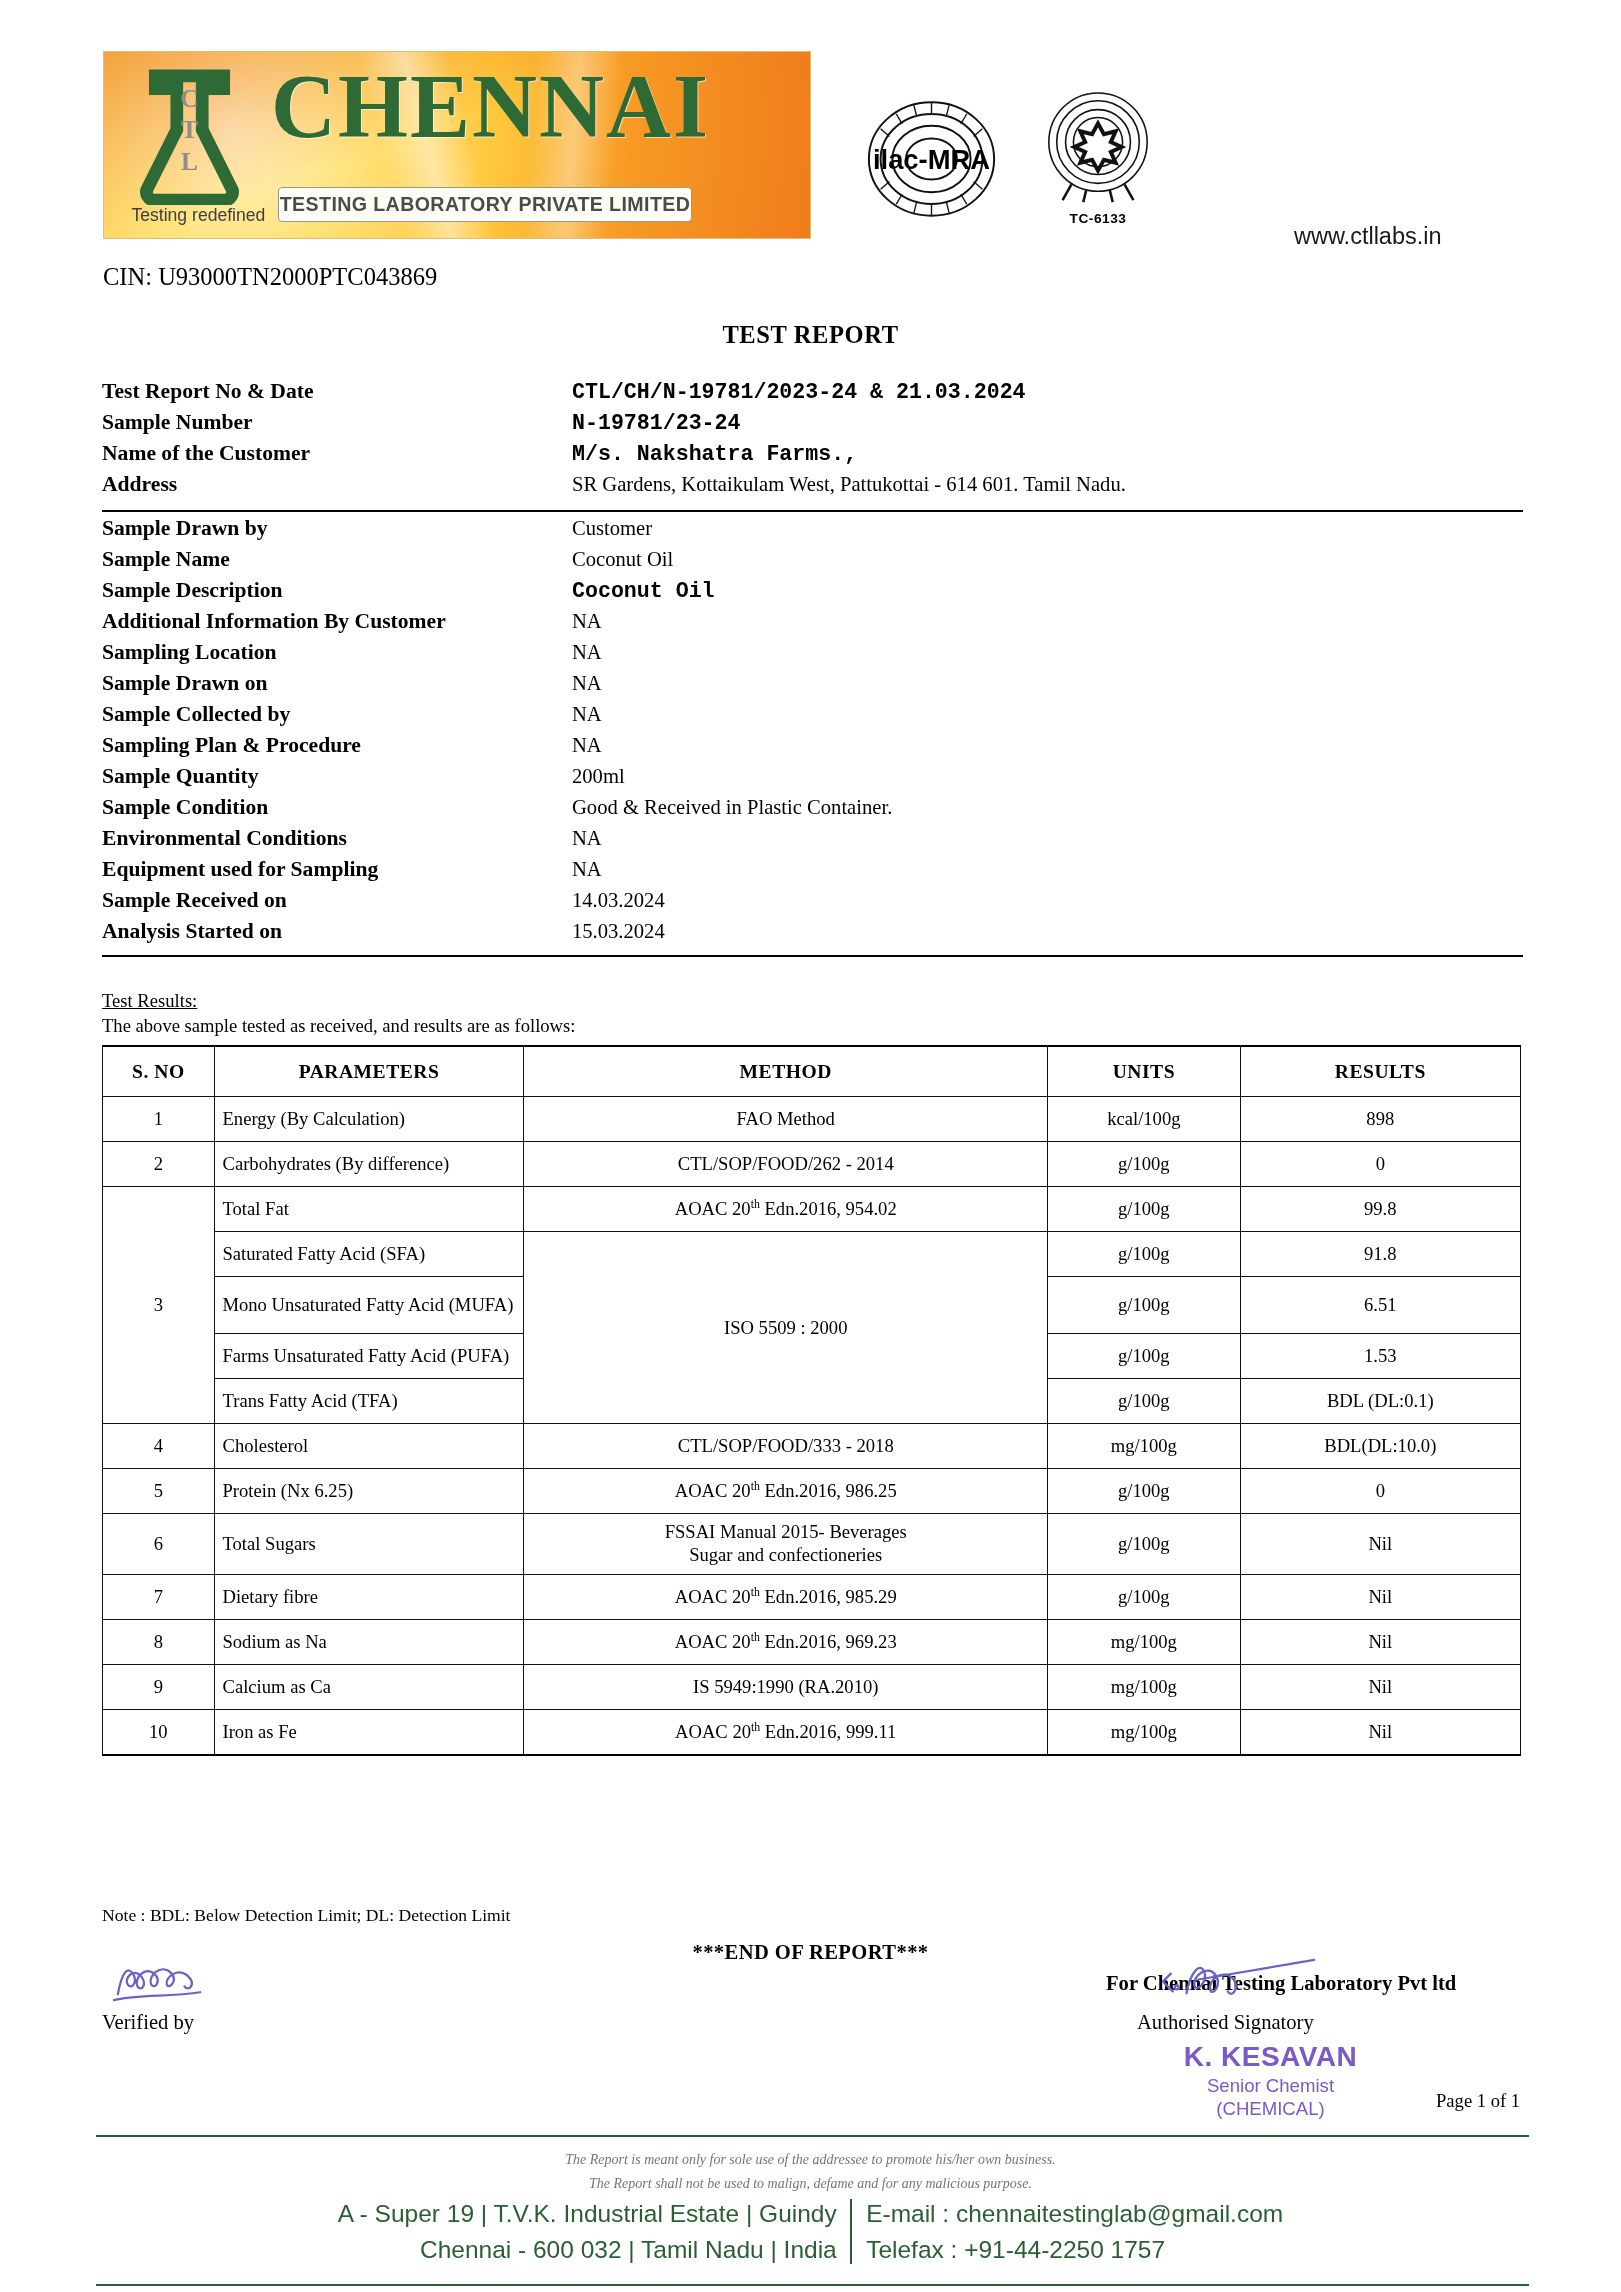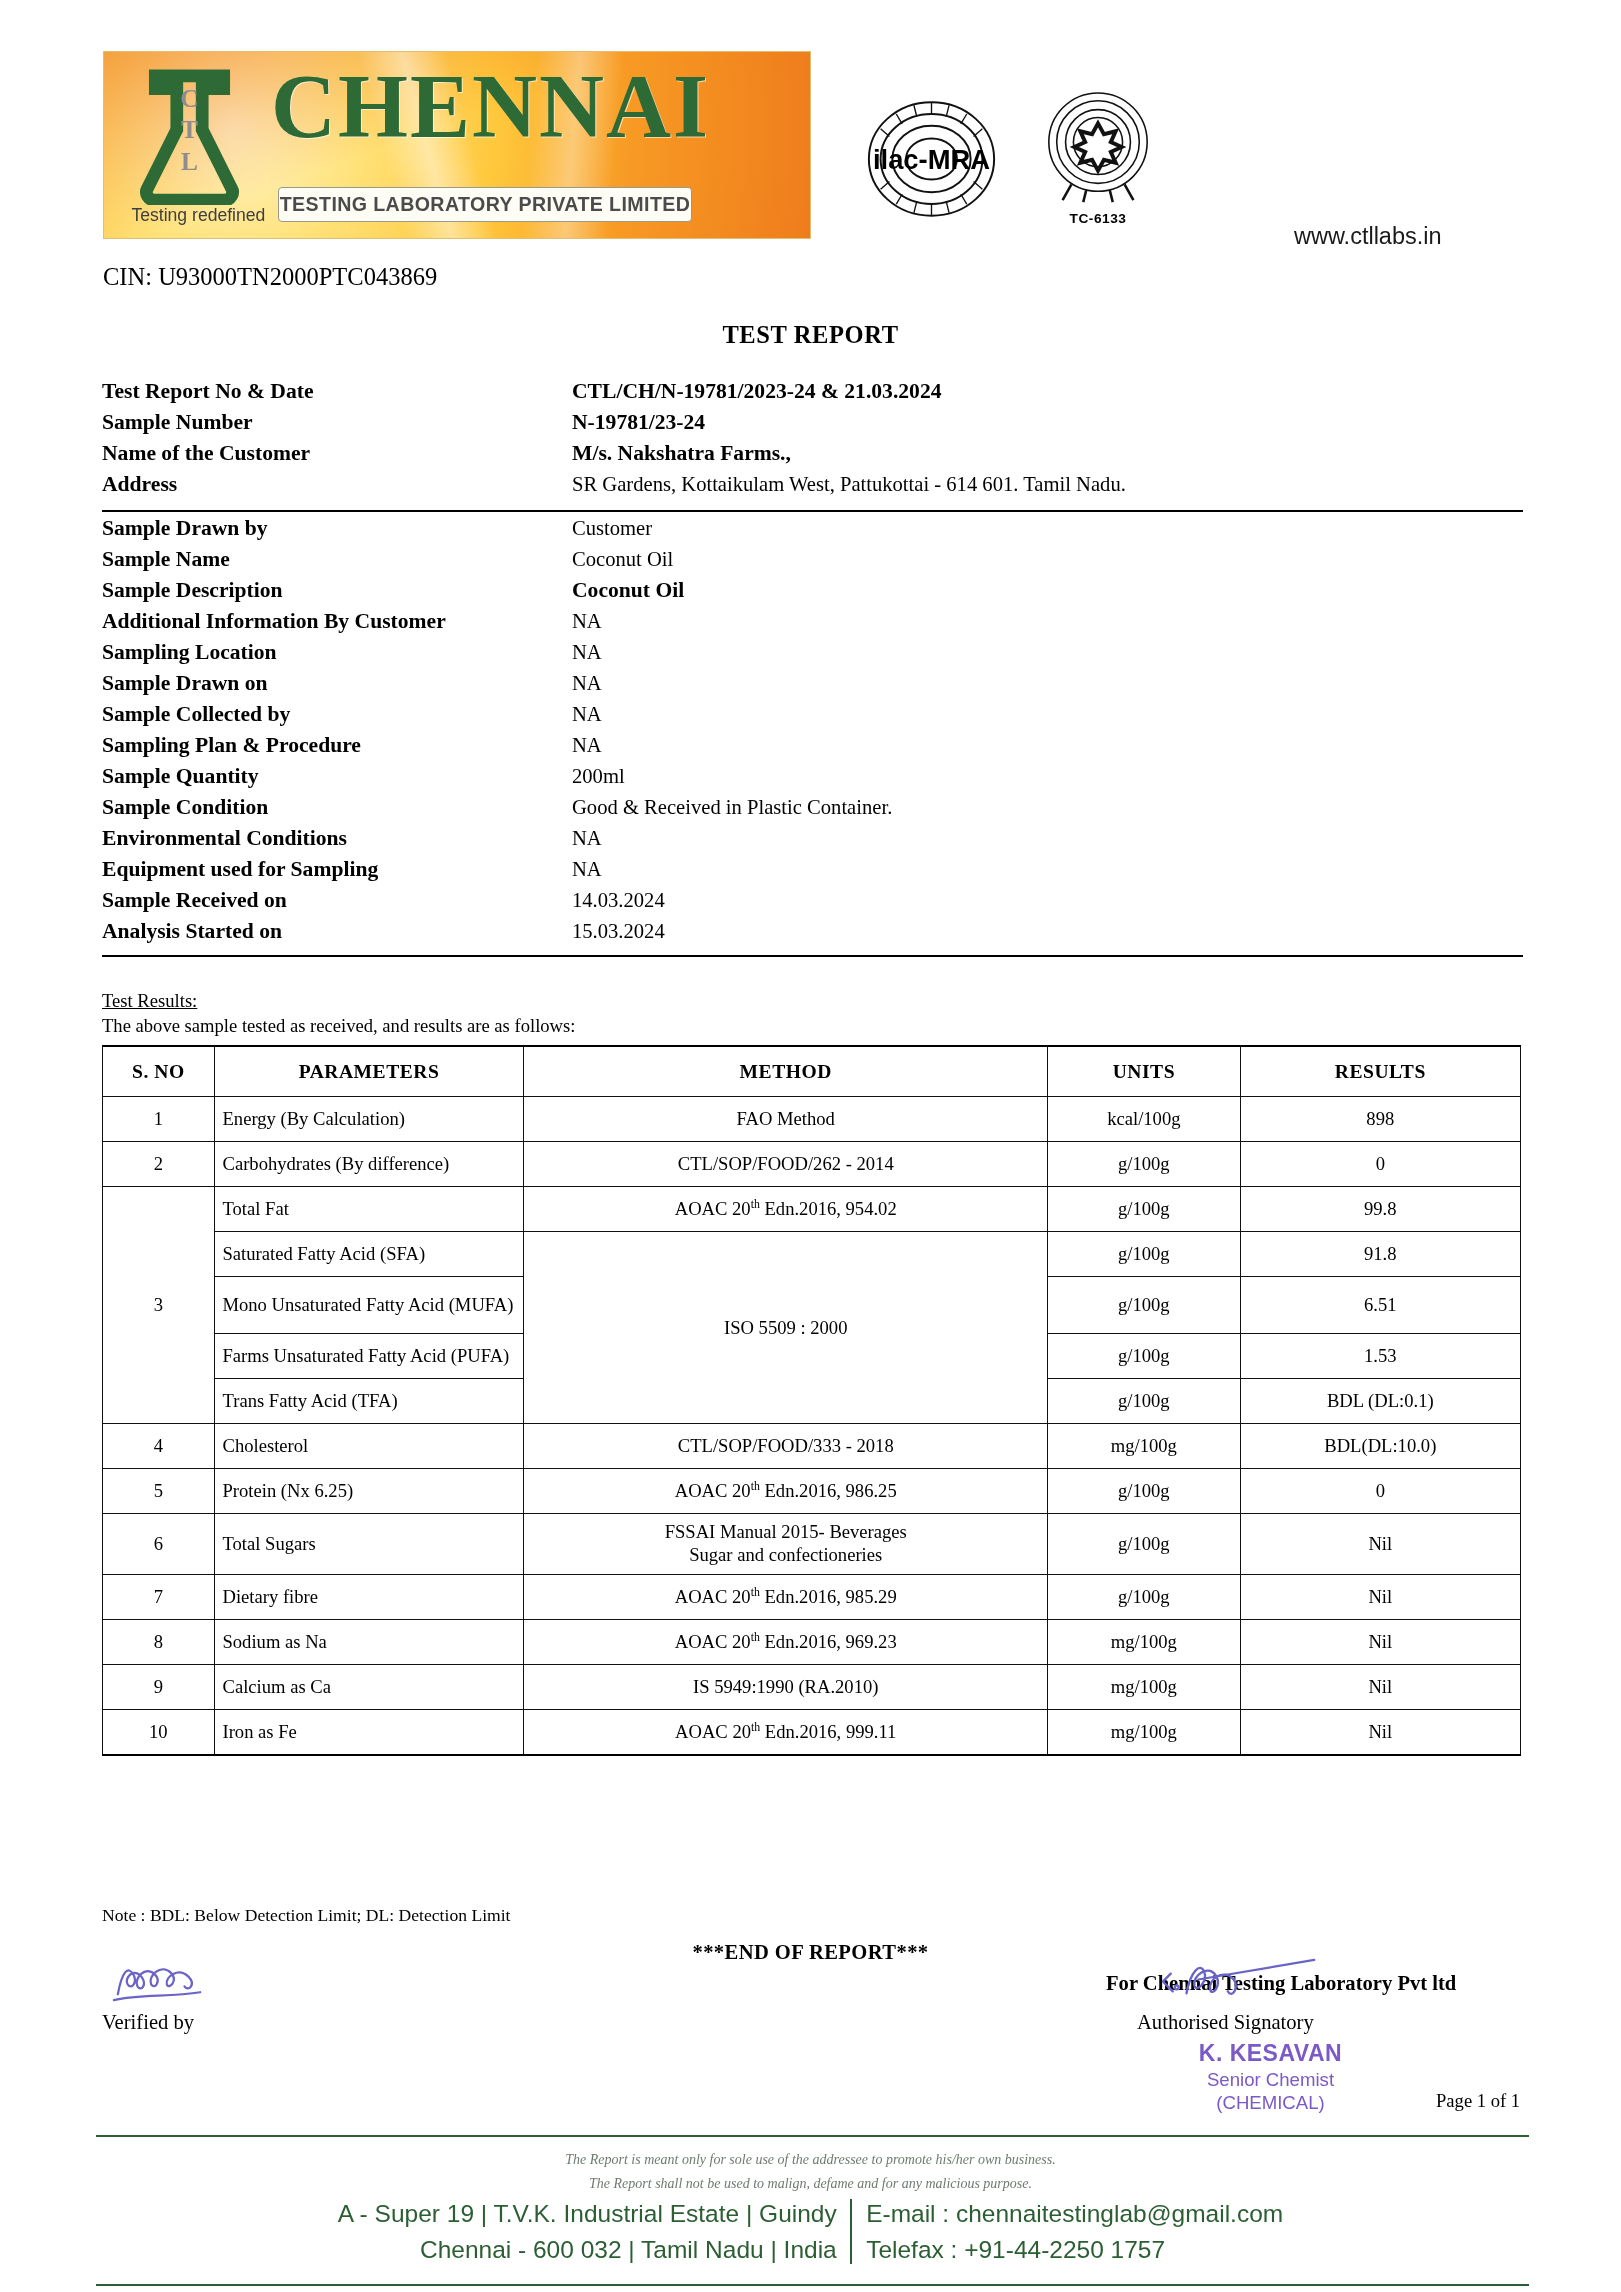--- a/index.html
+++ b/index.html
@@ -167,21 +167,21 @@
     width: 470px;
     flex: 0 0 470px;
     font-weight: bold;
     font-size: 21.6px;
     line-height: 1.1;
   }
   .info-value {
     font-size: 20.6px;
     line-height: 1.1;
   }
-  .info-value.bold { font-weight: bold; font-size: 21.6px; }
+  .info-value.bold { font-weight: bold; font-size: 21.6px; font-family: Liberation Mono, monospace; }
   .rule {
     width: 100%;
     border-top: 2.9px solid #000;
     margin: 2px 0 4.9px 0;
   }
   .rule-bottom {
     width: 100%;
     border-top: 2.9px solid #000;
     margin-top: 3.9px;
   }
@@ -289,21 +289,21 @@
   .stamp {
     position: absolute;
     top: 2039px;
     left: 1143px;
     width: 255px;
     text-align: center;
     color: #7b59c7;
     font-family: "Liberation Sans", sans-serif;
     line-height: 1.25;
   }
-  .stamp .l1 { font-weight: bold; font-size: 23px; letter-spacing: 0.5px; }
+  .stamp .l1 { font-weight: bold; font-size: 28px; letter-spacing: 0.5px; }
   .stamp .l2 { font-size: 18.6px; }
   .stamp .l3 { font-size: 18.6px; }
   .page-no {
     position: absolute;
     top: 2090px;
     left: 1436px;
     font-size: 18.6px;
   }
   .footer-rule-top {
     position: absolute;

